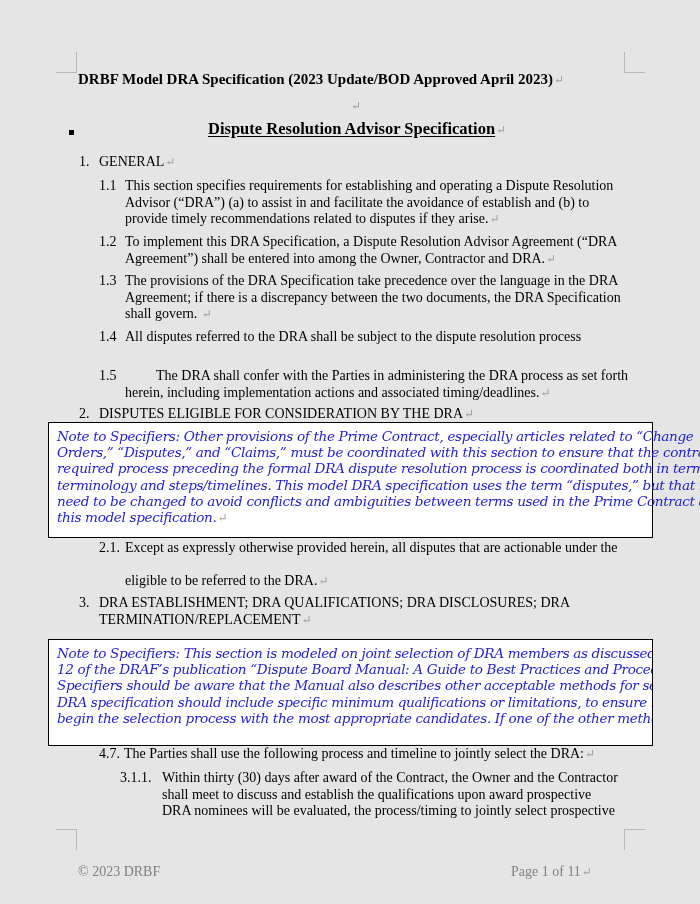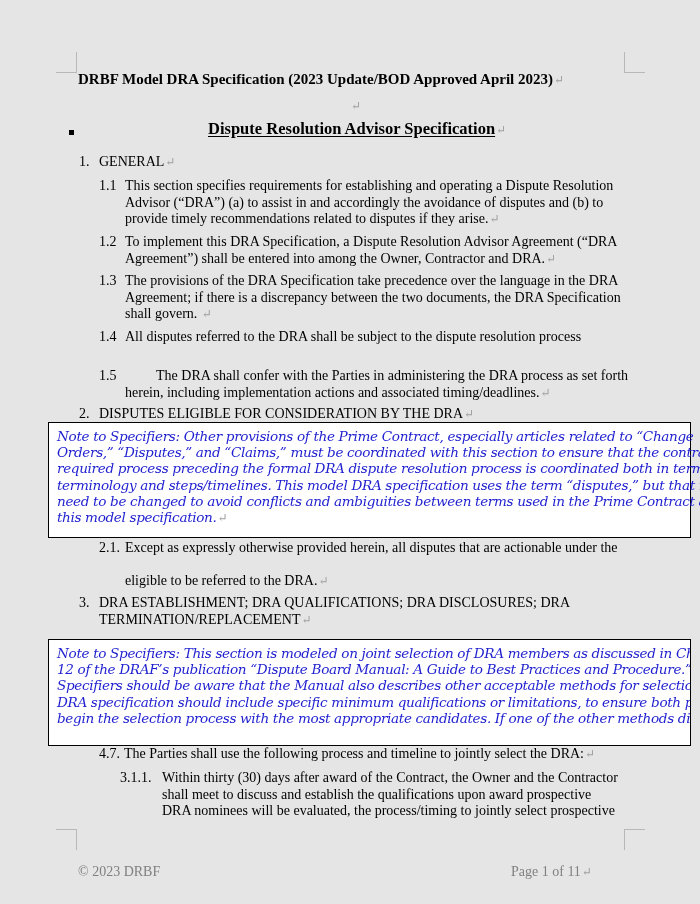--- a/index.html
+++ b/index.html
@@ -13,21 +13,21 @@
   .crop.br { left: 624px; top: 829px; border-left: 1px solid #b8b8b8; border-top: 1px solid #b8b8b8; }
   .pm { color: #a0a0a0; font-weight: normal; font-style: normal; font-size: 12px; margin-left: 1px; }
   .pm::after { content: "\21B5"; }
   .header-title { position: absolute; left: 78px; top: 71px; font-size: 15px; font-weight: bold; white-space: nowrap; }
   .empty-para { position: absolute; left: 350px; top: 96px; }
   .bullet-mark { position: absolute; left: 69px; top: 130px; width: 5px; height: 5px; background: #000; }
   .doc-title { position: absolute; left: 208px; top: 119px; font-size: 16.5px; font-weight: bold;
                text-decoration: underline; text-underline-offset: 2px; white-space: nowrap; }
   .line { position: absolute; font-size: 14px; line-height: 16.5px; white-space: nowrap; }
   .num { position: absolute; font-size: 14px; line-height: 16.5px; white-space: nowrap; }
-  .note-box { position: absolute; left: 48px; width: 603px; border: 1px solid #000; background: #fff; padding-left: 38px; }
+  .note-box { position: absolute; left: 48px; width: 603px; border: 1px solid #000; background: #fff; }
   .note-box .nl { position: absolute; left: 8px; font-size: 13.6px; line-height: 16.2px; font-style: italic;
                   color: #1f1fd0; white-space: nowrap; font-family: "DejaVu Serif", serif; letter-spacing: -0.35px; }
   .note-box.b1 { top: 422px; height: 114px; }
   .note-box.b2 { top: 639px; height: 105px; overflow: hidden; }
   .footer-left { position: absolute; left: 78px; top: 864px; font-size: 14px; color: #808080; }
   .footer-right { position: absolute; left: 511px; top: 864px; font-size: 14px; color: #808080; }
 </style>
 </head>
 <body>
 
@@ -42,21 +42,21 @@
   <div class="empty-para"><span class="pm"></span></div>
 
   <div class="bullet-mark"></div>
   <div class="doc-title"><span>Dispute Resolution Advisor Specification</span><span class="pm" style="text-decoration:none;display:inline-block;"></span></div>
 
   <div class="num" style="left:79px;top:154px;">1.</div>
   <div class="line" style="left:99px;top:154px;"><span>GENERAL</span><span class="pm"></span></div>
 
   <div class="num" style="left:99px;top:178px;">1.1</div>
   <div class="line" style="left:125px;top:178px;">This section specifies requirements for establishing and operating a Dispute Resolution</div>
-  <div class="line" style="left:125px;top:194.5px;">Advisor (“DRA”) (a) to assist in and accordingly the avoidance of disputes and (b) to</div>
+  <div class="line" style="left:125px;top:194.5px;">Advisor (“DRA”) (a) to assist in and facilitate the avoidance of establish and (b) to</div>
   <div class="line" style="left:125px;top:211px;"><span>provide timely recommendations related to disputes if they arise.</span><span class="pm"></span></div>
 
   <div class="num" style="left:99px;top:234px;">1.2</div>
   <div class="line" style="left:125px;top:234px;">To implement this DRA Specification, a Dispute Resolution Advisor Agreement (“DRA</div>
   <div class="line" style="left:125px;top:250.5px;"><span>Agreement”) shall be entered into among the Owner, Contractor and DRA.</span><span class="pm"></span></div>
 
   <div class="num" style="left:99px;top:273px;">1.3</div>
   <div class="line" style="left:125px;top:273px;">The provisions of the DRA Specification take precedence over the language in the DRA</div>
   <div class="line" style="left:125px;top:289.5px;">Agreement; if there is a discrepancy between the two documents, the DRA Specification</div>
   <div class="line" style="left:125px;top:306px;"><span>shall govern. </span><span class="pm"></span></div>

